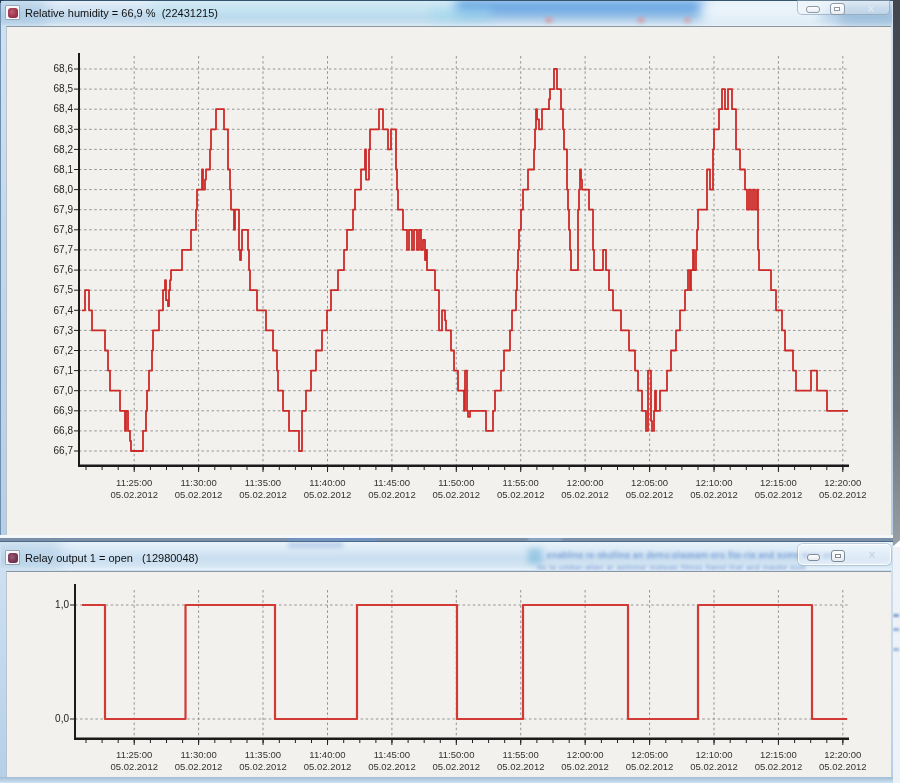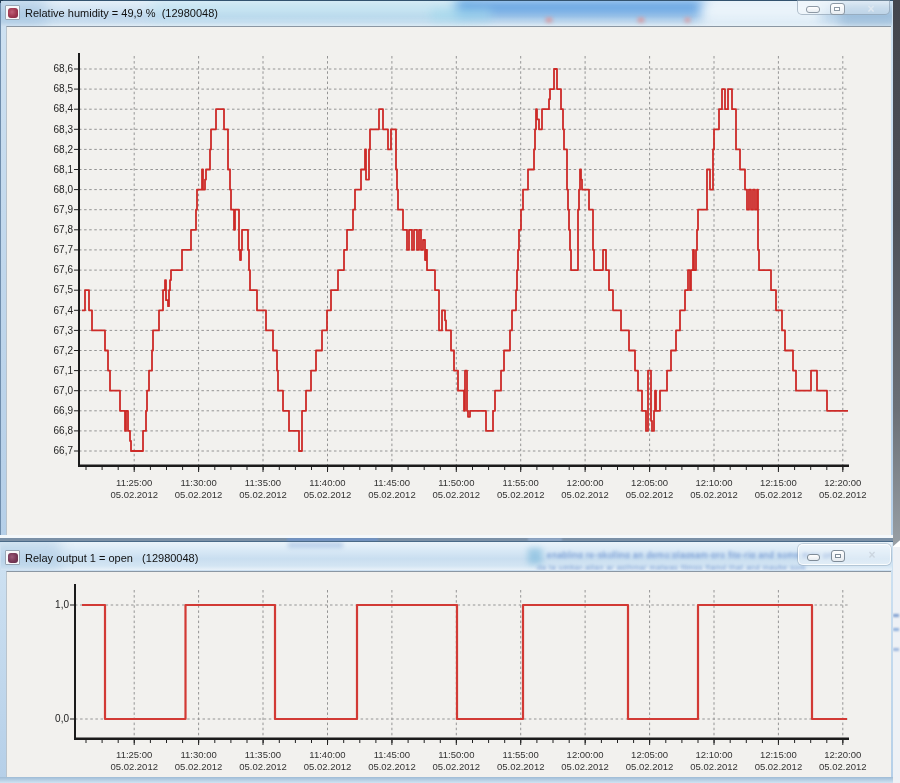--- a/index.html
+++ b/index.html
@@ -33,21 +33,21 @@
       <div class="abs" style="left:545px;top:17px;width:6px;height:4px;background:#e08a8a;filter:blur(2px)"></div>
       <div class="abs" style="left:637px;top:17px;width:6px;height:4px;background:#e08a8a;filter:blur(2px)"></div>
       <div class="abs" style="left:684px;top:17px;width:5px;height:4px;background:#e09090;filter:blur(2px)"></div>
       <div class="abs" style="left:838px;top:2px;width:60px;height:24px;background:#7fa8cc;filter:blur(6px);opacity:.5"></div>
   </div>
 
   <div class="abs" style="left:5px;top:5px;width:15px;height:15px;background:#f7f9fb;border:1px solid #98a6b4;border-radius:1px">
      <div class="abs" style="left:2px;top:2px;width:10px;height:10px;border-radius:3px;background:radial-gradient(circle at 40% 40%, #c06078 0%, #a03a52 50%, #7e2440 100%)"></div>
   </div>
 
-  <div class="abs" style="left:25px;top:7px;font-size:11px;color:#111;white-space:pre">Relative humidity = 49,9 %  (12980048)</div>
+  <div class="abs" style="left:25px;top:7px;font-size:11px;color:#111;white-space:pre">Relative humidity = 66,9 %  (22431215)</div>
 
   <div class="abs" style="left:797px;top:0;width:93px;height:15px;background:rgba(255,255,255,.30);border:1px solid rgba(120,140,160,.55);border-top:none;border-radius:0 0 5px 5px"></div>
   <div class="abs" style="left:806px;top:6px;width:14px;height:7px;background:linear-gradient(180deg,#ffffff,#e8edf2);border:1px solid #8d99a5;border-radius:3px"></div>
   <div class="abs" style="left:830px;top:3px;width:15px;height:12px;background:linear-gradient(180deg,#ffffff,#e8edf2);border:1px solid #8d99a5;border-radius:3px">
      <div class="abs" style="left:3px;top:3px;width:6px;height:4px;border:1px solid #8d99a5;background:#fff"></div>
   </div>
   <div class="abs" style="left:859px;top:3px;width:24px;height:13px;color:#dfe8f0;font-size:12px;font-weight:bold;text-align:center;line-height:13px">×</div>
 
   <div class="abs" style="left:6px;top:26px;width:885px;height:509px;background:#f2f1ee;border-top:1px solid #8b97a3;border-left:1px solid #b9c4cd"></div>
 

